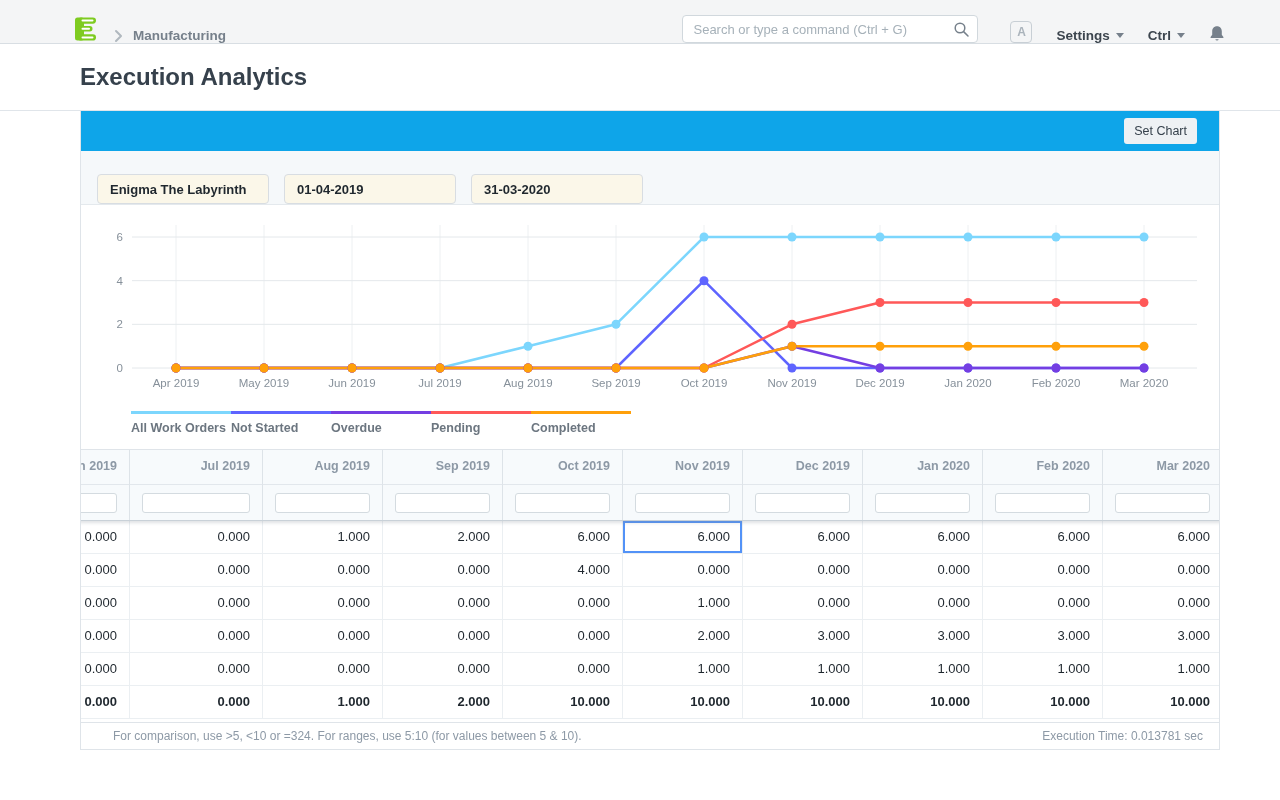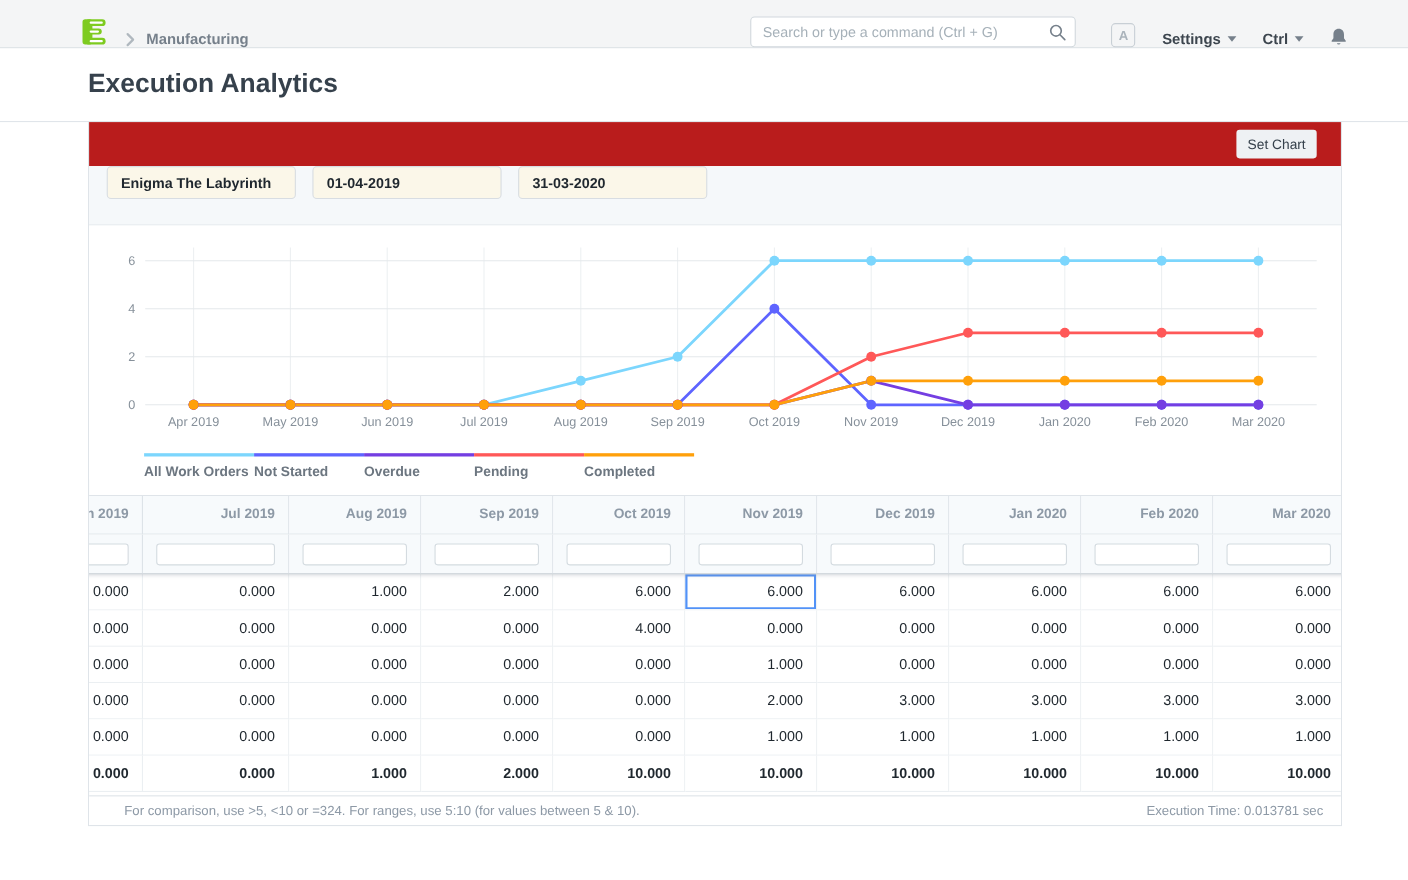--- a/index.html
+++ b/index.html
@@ -34,25 +34,25 @@
   .page-title { font-size:24px; font-weight:700; color:#36414c; }
   .head-actions { margin-left:auto; display:flex; gap:8px; }
   .btn { background:#eef1f4; border:none; border-radius:4px; height:30px; padding:0 14px;
     font-size:13.5px; color:#36414c; font-family:"Liberation Sans", sans-serif;
     display:flex; align-items:center; gap:7px; cursor:pointer; }
   .btn .caret { border-top-color:#36414c; }
 
   
   .card { margin-left:80px; width:1140px; border-left:1px solid #dfe4e9; border-right:1px solid #dfe4e9; }
   .toolbar-row { height:40px; display:flex; align-items:center; justify-content:flex-end;
-    padding-right:22px; background:#b91c1c; }
+    padding-right:22px; background:#0ea5e9; }
   .btn-sm { background:#eef1f4; border:none; border-radius:3px; height:26px; padding:0 10px;
     font-size:12.5px; color:#36414c; font-family:"Liberation Sans", sans-serif; cursor:pointer; }
   .filters { height:54px; background:#f5f8fa; border-bottom:1px solid #e4e9ed;
-    display:flex; align-items:flex-start; gap:15px; padding:0 16px; }
+    display:flex; align-items:flex-end; gap:15px; padding:0 16px; }
   .filter-input { width:172px; height:30px; background:#fbf7e9; border:1px solid #d8dde2;
     border-radius:4px; padding:0 12px; font-size:13px; font-weight:700; color:#1f272e;
     font-family:"Liberation Sans", sans-serif; outline:none; }
 
   
   .chart-area { background:#fff; padding-top:2px; }
   .legend { display:flex; margin:10px 0 14px 50px; }
   .legend-item { width:100px; }
   .legend-bar { height:3px; width:100%; }
   .legend-label { margin-top:7px; font-size:12.5px; font-weight:700; color:#6c7680; white-space:nowrap; }

